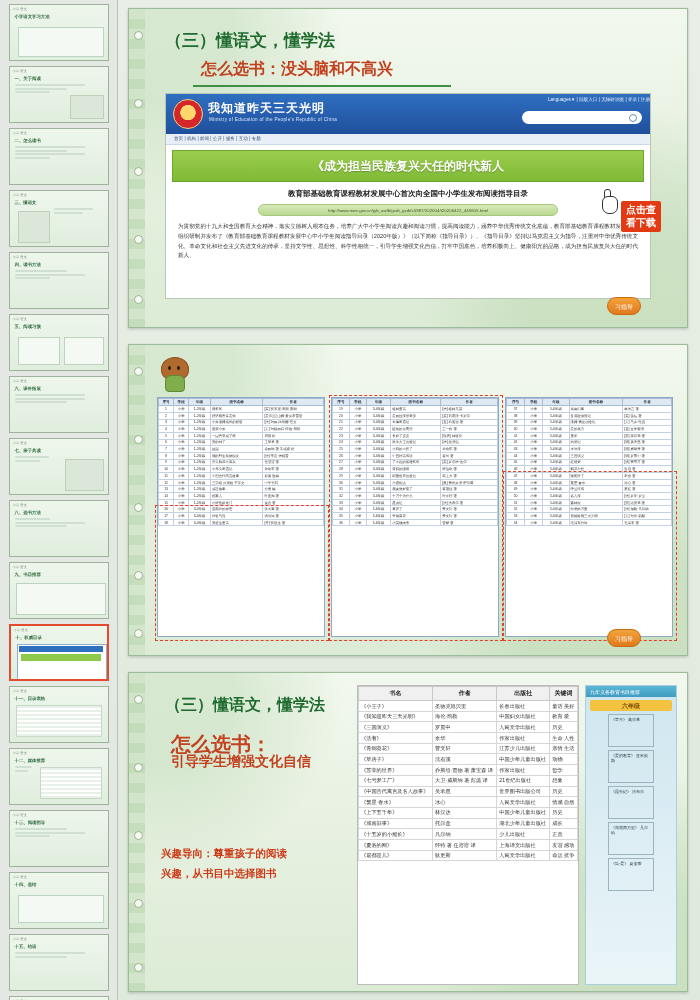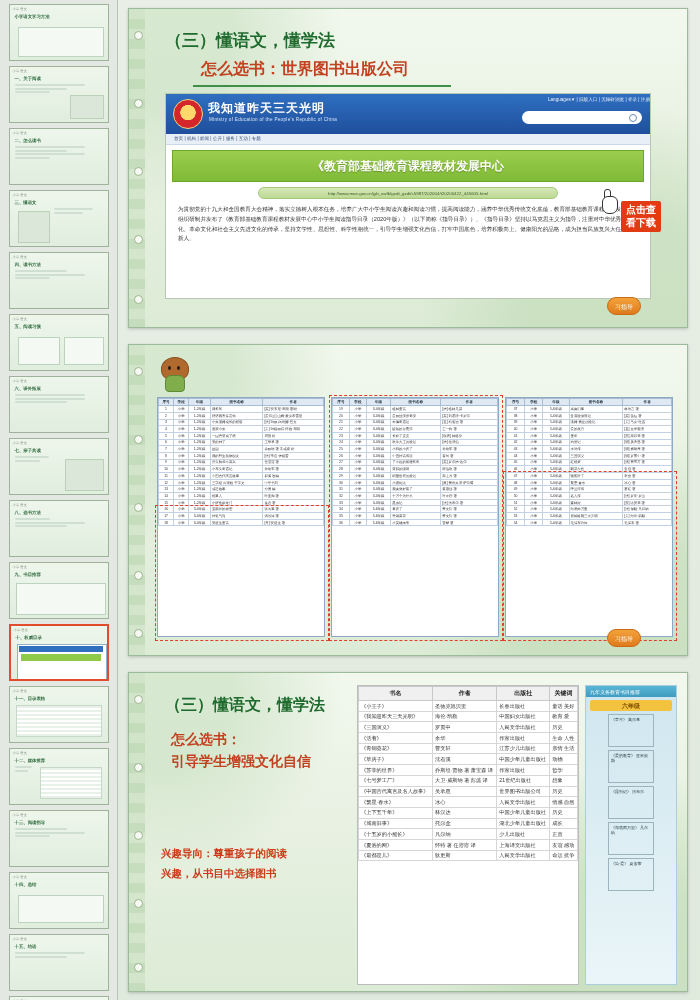--- a/index.html
+++ b/index.html
@@ -467,41 +467,42 @@
   <div class="slide" id="slide1">
     <div class="slide-bg"></div>
     <div class="slide-edge"></div>
     <div class="ring" style="top:22px;"></div>
     <div class="ring" style="top:90px;"></div>
     <div class="ring" style="top:158px;"></div>
     <div class="ring" style="top:226px;"></div>
     <div class="ring" style="top:286px;"></div>
 
     <div class="s-title" style="left:36px; top:20px; font-size:17px;">（三）懂语文，懂学法</div>
-    <div class="s-sub" style="left:72px; top:50px; font-size:16px;">怎么选书：世界图书出版公司</div>
+    <div class="s-sub" style="left:72px; top:50px; font-size:16px;">怎么选书：没头脑和不高兴</div>
     <div class="title-underline" style="left:64px; top:76px; width:258px;"></div>
 
     <div class="browser" style="left:36px; top:84px; width:484px; height:204px;">
 
       <div class="moe-header">
         <div class="moe-emblem"></div>
         <div class="moe-cn">我知道昨天三天光明</div>
         <div class="moe-en">Ministry of Education of the People's Republic of China</div>
         <div class="moe-topbar">Languages▼  |  旧版入口  |  无障碍浏览  |  登录 | 注册</div>
         <div class="moe-search">
           <div class="mag"></div>
         </div>
       </div>
 
       <div class="moe-nav">首页   |   机构   |   新闻   |   公开   |   服务   |   互动   |   专题</div>
 
       <div class="green-banner">
-        <div>《教育部基础教育课程教材发展中心</div>
+        <div>《成为担当民族复兴大任的时代新人</div>
       </div>
 
+      <div class="doc-title">教育部基础教育课程教材发展中心首次向全国中小学生发布阅读指导目录</div>
       <div class="url-pill">http://www.moe.gov.cn/jyb_xwfb/gzdt_gzdt/s5987/202004/t20200422_445605.html</div>
       <div class="doc-body">为贯彻党的十九大和全国教育大会精神，落实立德树人根本任务，培养广大中小学生阅读兴趣和阅读习惯，提高阅读能力，涵养中华优秀传统文化底蕴，教育部基础教育课程教材发展中心组织研制并发布了《教育部基础教育课程教材发展中心中小学生阅读指导目录（2020年版）》（以下简称《指导目录》）。《指导目录》坚持以马克思主义为指导，注重对中华优秀传统文化、革命文化和社会主义先进文化的传承，坚持文学性、思想性、科学性相统一，引导学生增强文化自信，打牢中国底色，培养积极向上、健康阳光的品格，成为担当民族复兴大任的时代新人。</div>
     </div>
 
     <div class="cursor" style="left:470px; top:180px;">
       <div class="finger"></div>
       <div class="palm"></div>
     </div>
 
     <div class="click-note" style="left:492px; top:192px;">
@@ -962,21 +963,21 @@
   <div class="slide" id="slide3">
     <div class="slide-bg"></div>
     <div class="slide-edge"></div>
     <div class="ring" style="top:22px;"></div>
     <div class="ring" style="top:90px;"></div>
     <div class="ring" style="top:158px;"></div>
     <div class="ring" style="top:226px;"></div>
     <div class="ring" style="top:290px;"></div>
 
     <div class="s-title" style="left:36px; top:22px; font-size:16px;">（三）懂语文，懂学法</div>
-    <div class="s-sub" style="left:42px; top:58px; font-size:14px;">怎么选书：</div>
+    <div class="s-sub" style="left:42px; top:58px; font-size:20px;">怎么选书：</div>
     <div class="s-sub" style="left:42px; top:80px; font-size:14px;">引导学生增强文化自信</div>
 
     <div class="red-text" style="left:32px; top:172px; width:180px;">兴趣导向：尊重孩子的阅读</div>
     <div class="red-text" style="left:32px; top:192px; width:180px;">兴趣，从书目中选择图书</div>
 
     <div class="book-tbl" id="bookTbl" style="left:228px; top:12px; width:222px; height:300px;">
         <table>
           <thead>
             <tr>
               <th>书名</th>

